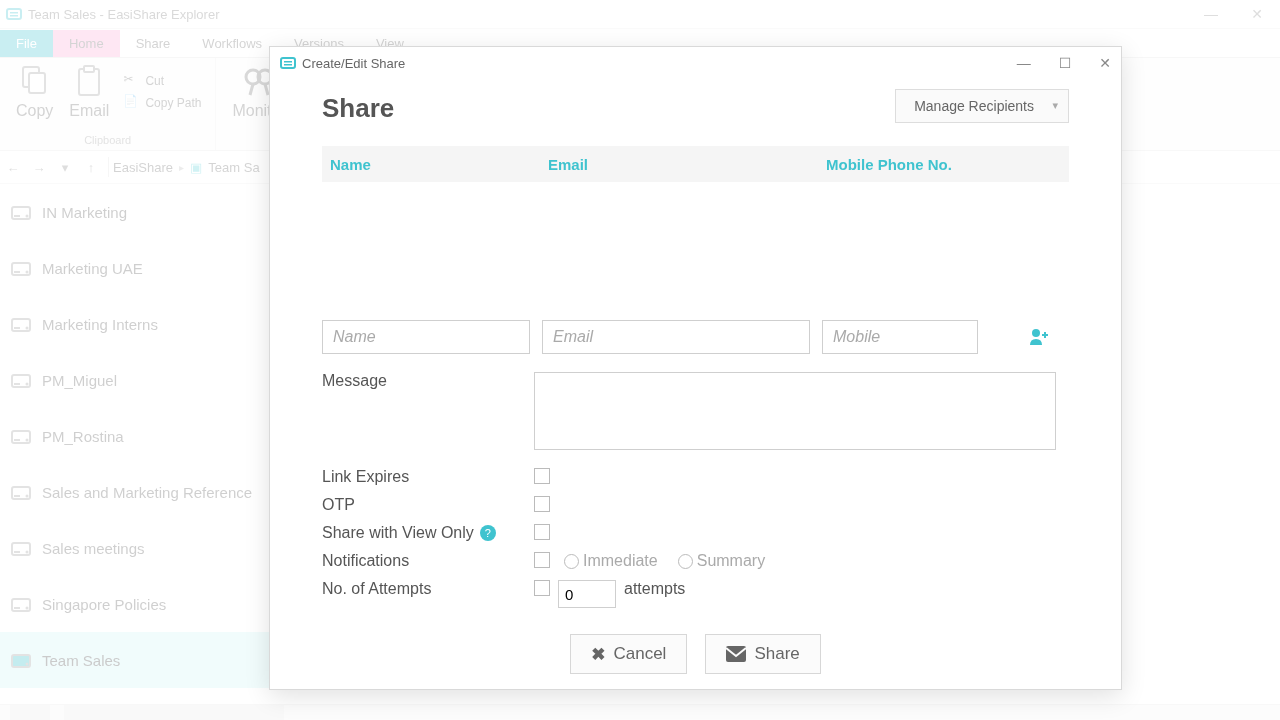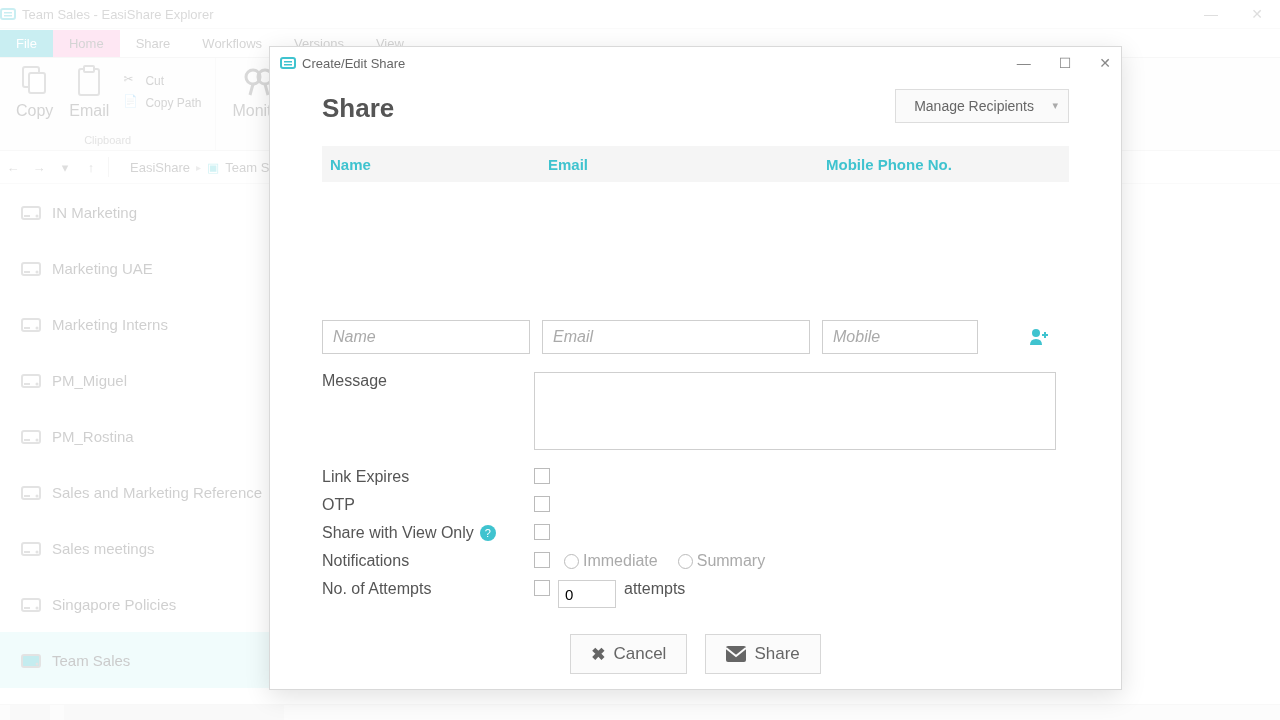--- a/index.html
+++ b/index.html
@@ -1,19 +1,19 @@
 <!DOCTYPE html>
 <html><head>
 <meta charset="utf-8">
 <style>
   html,body{margin:0;padding:0;width:1280px;height:720px;overflow:hidden;
     font-family:"Segoe UI",Arial,sans-serif;background:#fff;color:#444}
   
   .titlebar{height:28px;display:flex;align-items:center;font-size:13px;
-    color:#777;border-bottom:1px solid #eee}
+    color:#777;padding-left:6px;border-bottom:1px solid #eee}
   .titlebar .logo{width:16px;height:16px;margin-right:6px;display:flex;
     align-items:center;justify-content:center}
   .titlebar .wincontrols{margin-left:auto;display:flex}
   .titlebar .wincontrols span{width:46px;text-align:center;font-size:14px;
     color:#888}
   
   .menubar{height:28px;display:flex;align-items:flex-end;font-size:13px;
     border-bottom:1px solid #e0e0e0}
   .menubar .tab{padding:6px 16px;color:#666}
   .menubar .tab.file{background:#3fc3cf;color:#fff}
@@ -30,27 +30,27 @@
   .ribbon-btn-lg .lbl{font-size:16px;color:#666;margin-top:4px}
   .ribbon-btn-sm{display:flex;align-items:center;font-size:12px;color:#666;
     padding:2px 6px}
   .ribbon-btn-sm .ico{width:18px;height:18px;margin-right:4px}
   .group-label{font-size:11px;color:#999;margin-top:auto;padding-bottom:4px}
   
   .navrow{height:32px;display:flex;align-items:center;border-bottom:1px solid #eee;
     font-size:13px;color:#666}
   .navrow .navbtn{width:26px;height:26px;display:flex;align-items:center;
     justify-content:center;color:#888}
-  .navrow .crumbs{margin-left:17px;display:flex;align-items:center;gap:6px}
+  .navrow .crumbs{margin-left:0;display:flex;align-items:center;gap:6px}
   .navrow .crumb-sep{color:#bbb;font-size:10px}
   .navrow .fico{color:#5bcfd8}
   
   .main{display:flex;height:calc(100% - 28px - 28px - 92px - 32px - 20px)}
   .sidebar{width:300px;overflow:hidden}
-  .side-item{display:flex;align-items:center;height:56px;padding-left:20px;
+  .side-item{display:flex;align-items:center;height:56px;padding-left:10px;
     font-size:15px;color:#555}
   .side-item .sico{width:22px;height:22px;margin-right:10px}
   .side-item.active{background:#ccf2f4;color:#444}
   .side-item.active .sico path,.side-item.active .sico rect{fill:#2bb9c4}
   .content{flex:1;padding:10px 20px;font-size:14px;color:#666}
   .content .typehint{margin-top:80px;color:#777}
   
   .statusbar{height:20px;background:#f4f4f4;border-top:1px solid #e4e4e4}
   .statusbar .chunk{display:inline-block;height:100%;background:#e9e9e9;
     margin-left:10px}

